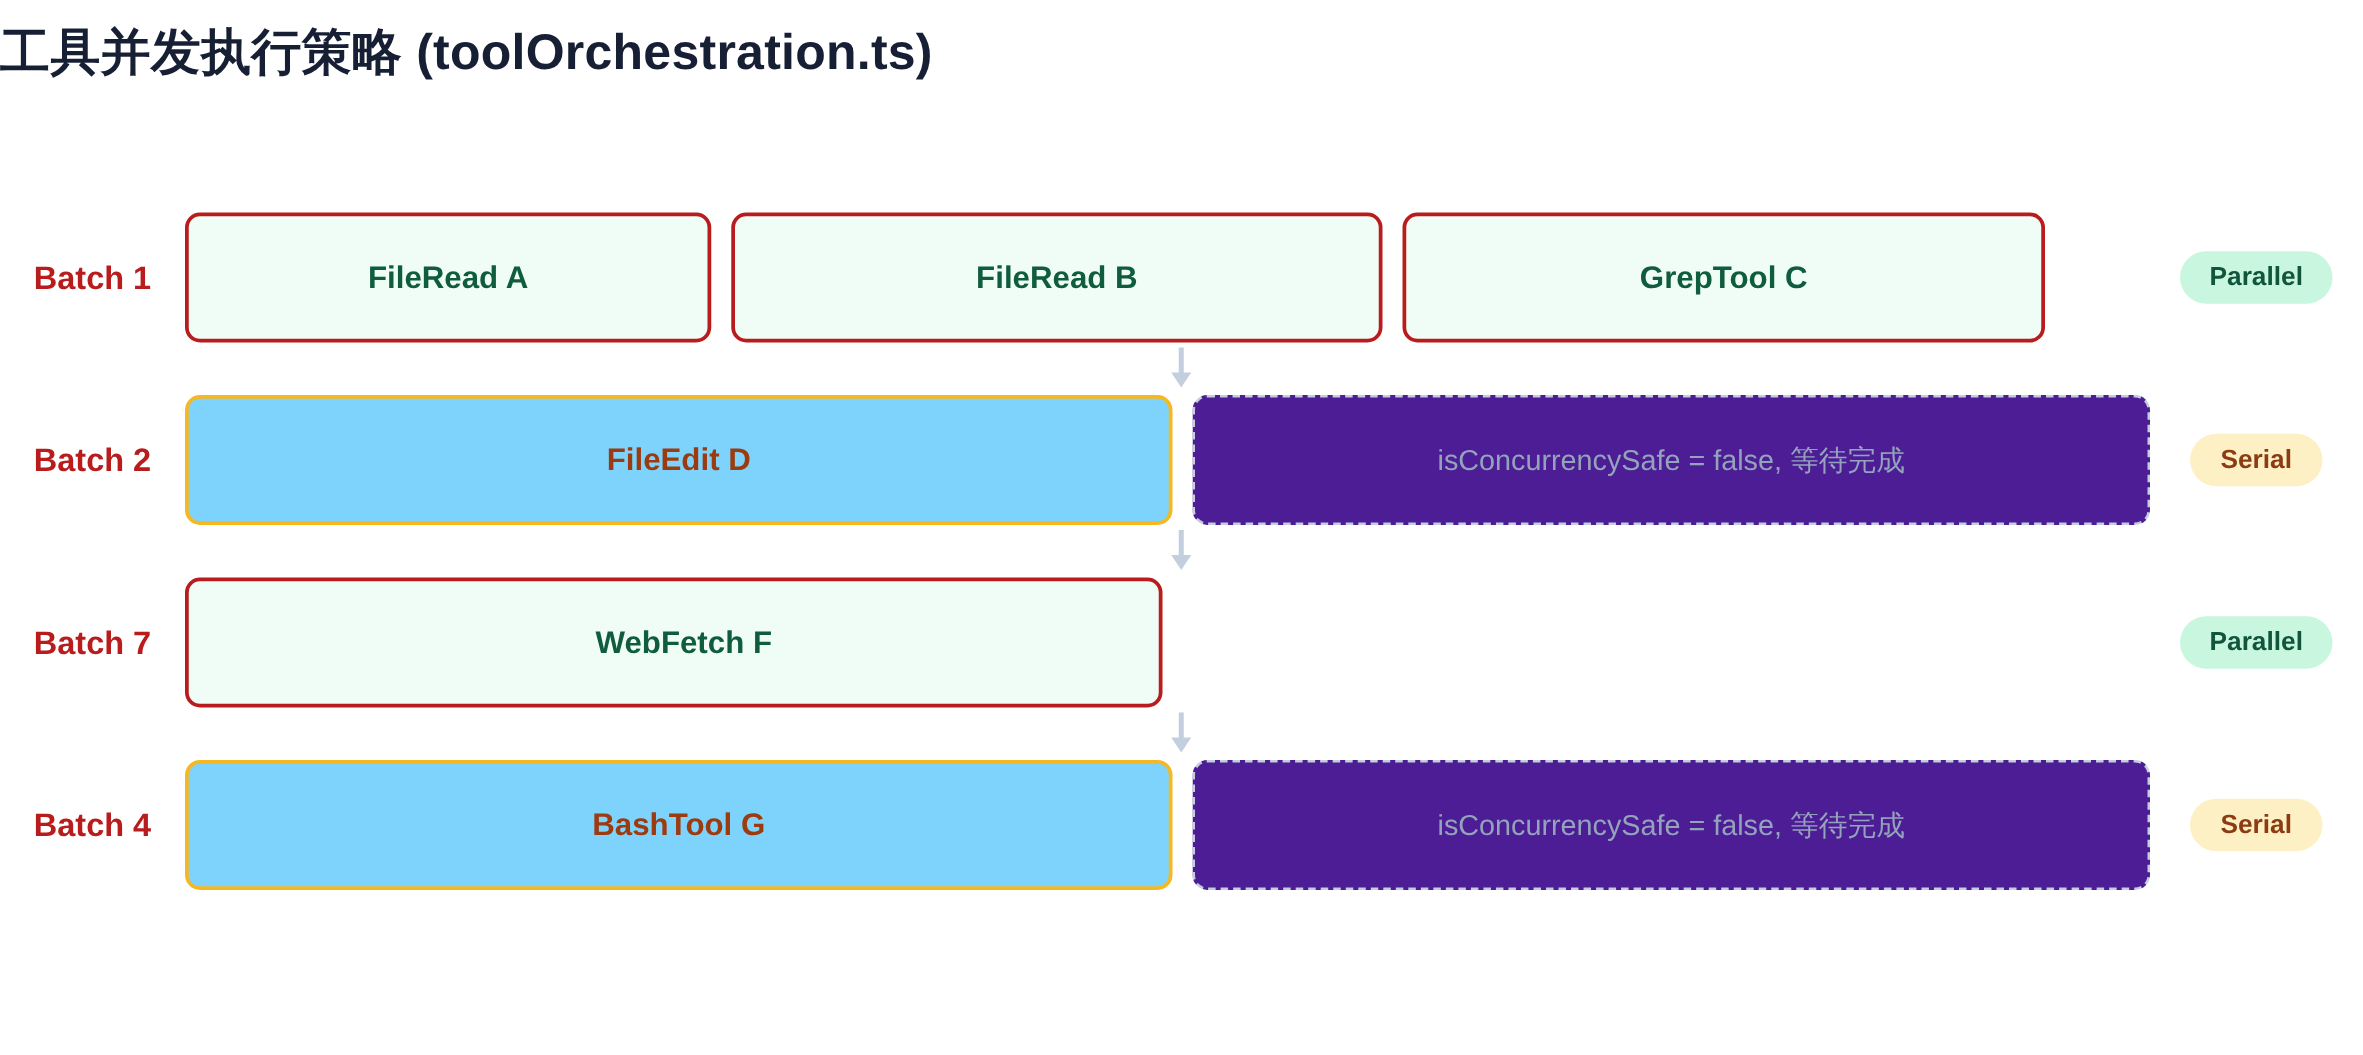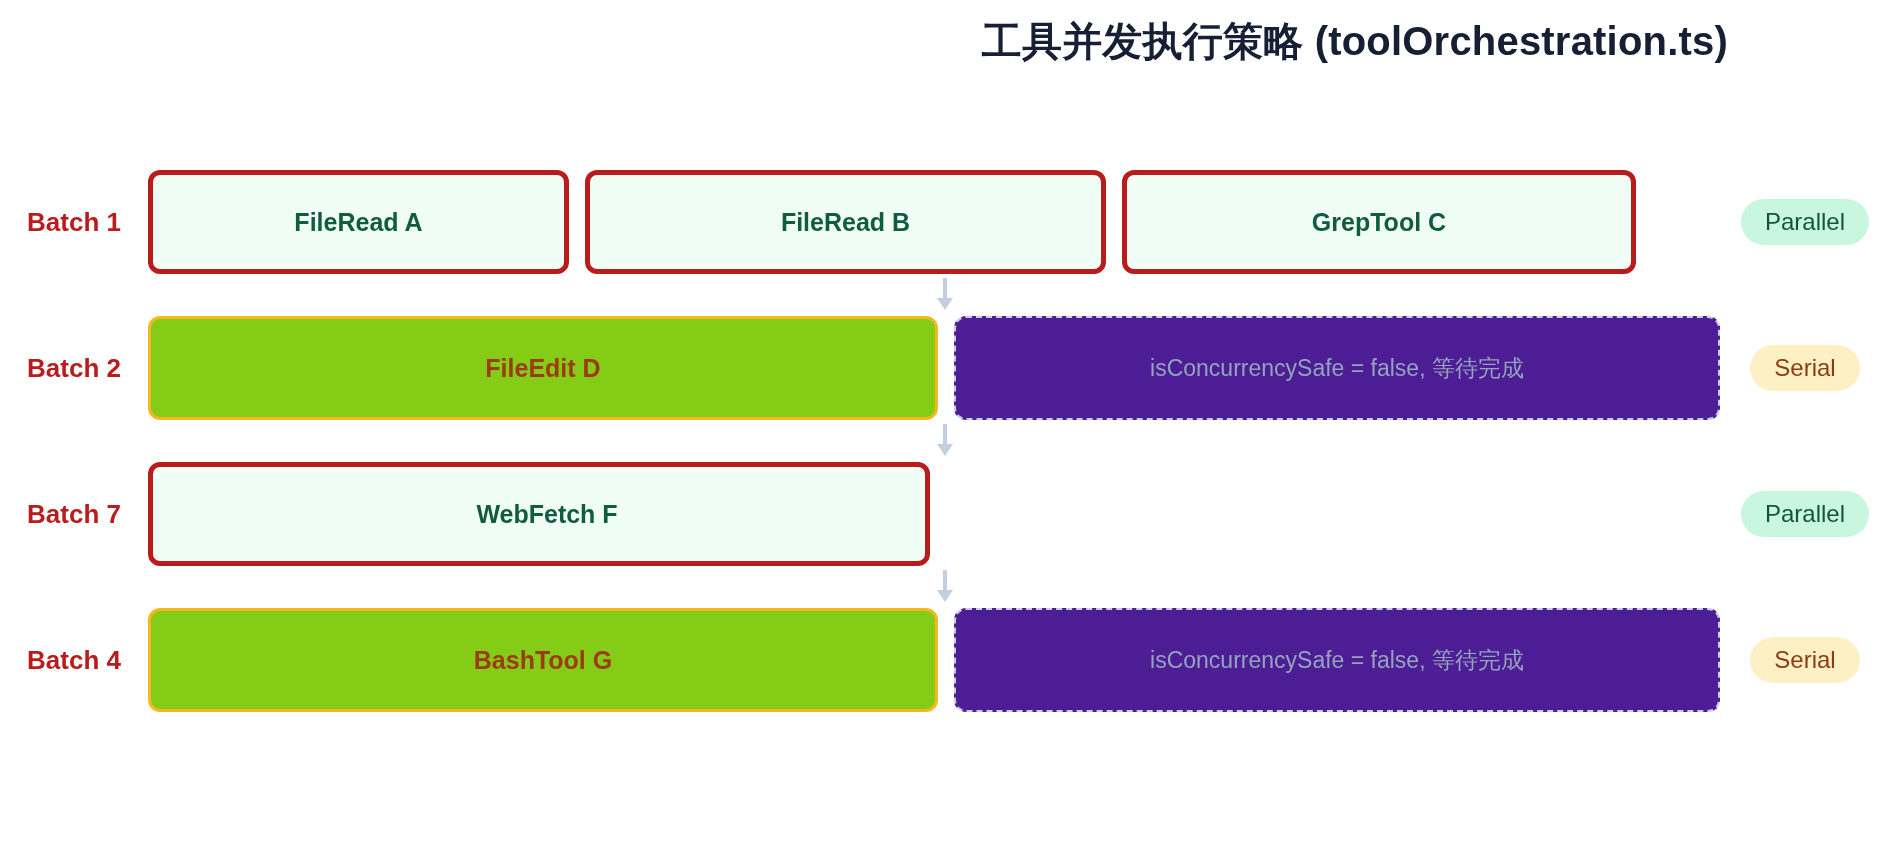--- a/index.html
+++ b/index.html
@@ -8,21 +8,21 @@
     width: 1890px; height: 844px;
     background: #ffffff;
     font-family: "Liberation Sans", "DejaVu Sans", sans-serif;
     overflow: hidden;
   }
   #page { position: relative; width: 1890px; height: 844px; background: #ffffff; }
 
   .title {
     position: absolute;
     top: 14px; left: 0; width: 1728px;
-    text-align: right;
+    text-align: left;
     font-size: 40px;
     font-weight: 700;
     color: #161f33;
     letter-spacing: 0.2px;
     white-space: nowrap;
   }
 
   .rows { position: absolute; top: 170px; left: 0; width: 1890px; }
 
   .batch-row {
@@ -58,26 +58,26 @@
     display: flex;
     align-items: center;
     justify-content: center;
     font-size: 25px;
     font-weight: 700;
     white-space: nowrap;
   }
 
   .tool-box.parallel {
     background: #effdf6;
-    border: 5px solid #b91c1c;
+    border: 3px solid #b91c1c;
     color: #0f5c3f;
   }
 
   .tool-box.serial {
-    background: #84cc16;
+    background: #7dd3fc;
     border: 3px solid #f5b821;
     color: #9c3a10;
   }
 
   .wait-box {
     height: 104px;
     border-radius: 12px;
     background: #4c1d95;
     border: 2px dashed #c3cede;
     display: flex;
@@ -93,22 +93,22 @@
     flex: 0 0 170px;
     width: 170px;
     display: flex;
     align-items: center;
     justify-content: center;
   }
 
   .badge {
     border-radius: 999px;
     padding: 9px 24px;
-    font-size: 24px;
-    font-weight: 400;
+    font-size: 21px;
+    font-weight: 700;
     white-space: nowrap;
   }
   .badge.parallel { background: #c9f6df; color: #11553c; }
   .badge.serial   { background: #fdf0c4; color: #8c3b12; }
 
   .arrow-row {
     position: relative;
     height: 42px;
     width: 1890px;
   }

